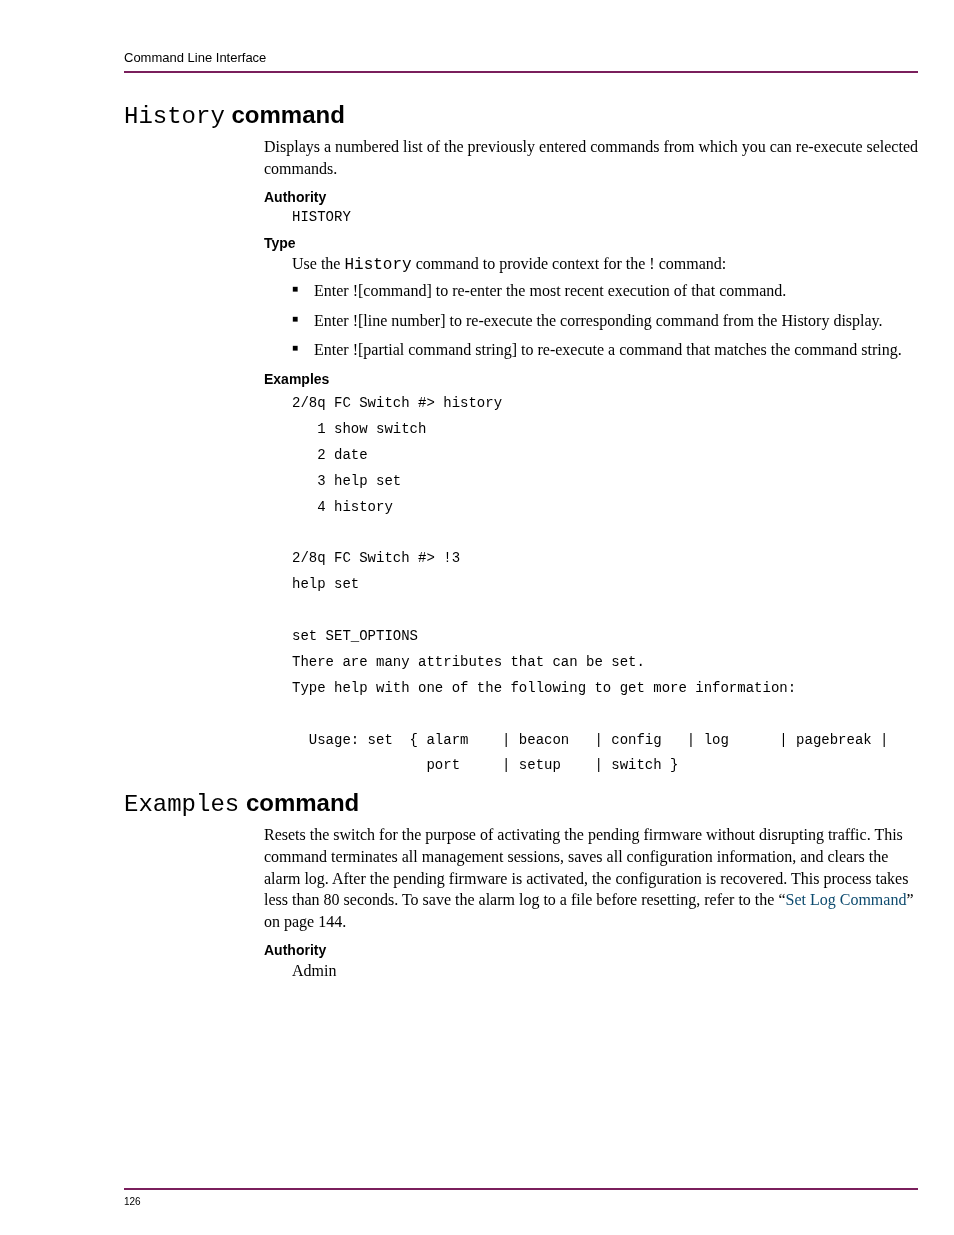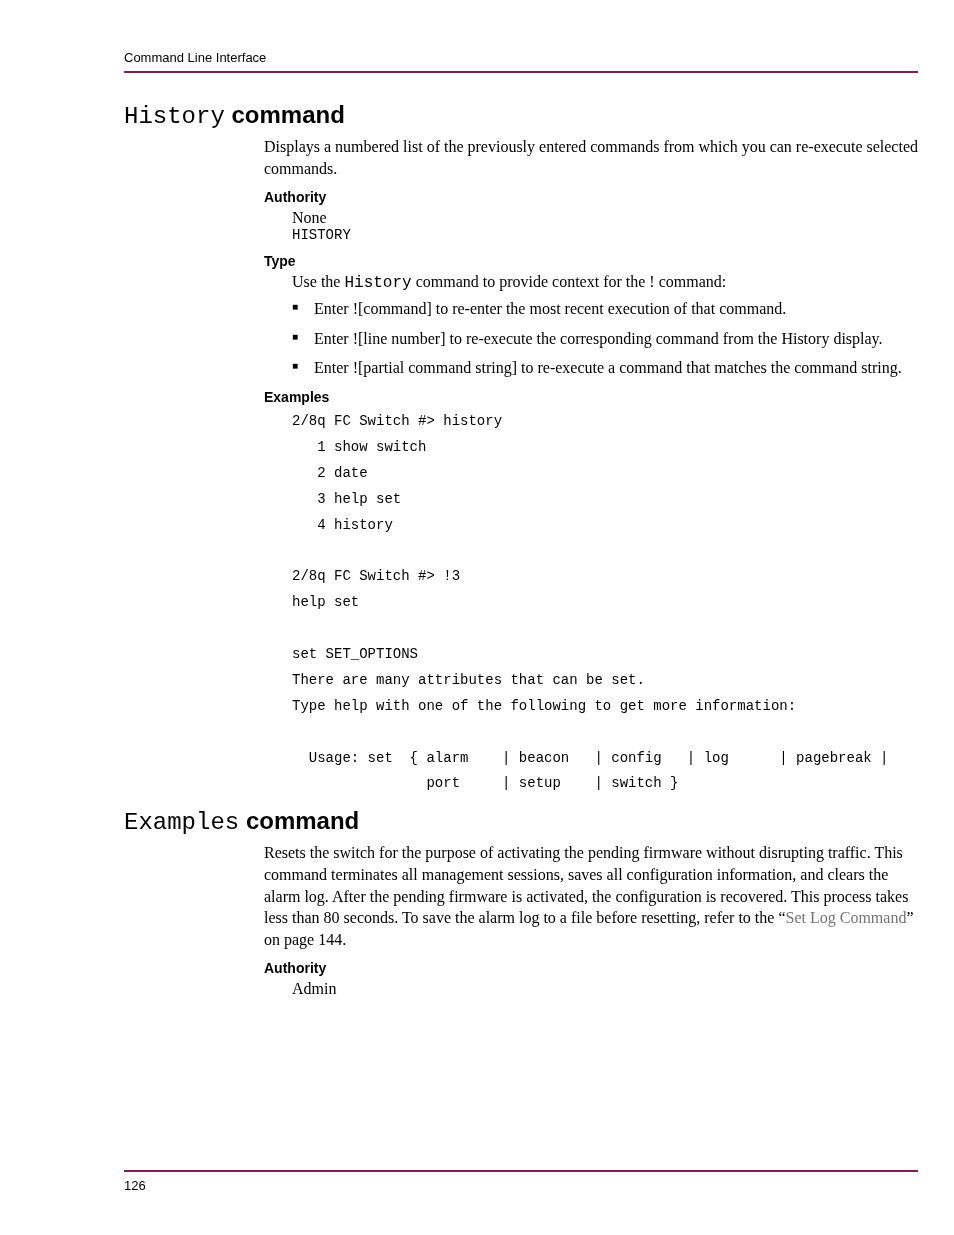--- a/index.html
+++ b/index.html
@@ -84,34 +84,34 @@
     font-size: 10px;
   }
   pre.example {
     font-family: "Courier New", Courier, monospace;
     font-size: 14px;
     line-height: 1.85;
     margin: 4px 0 4px 28px;
     white-space: pre;
   }
   .link {
-    color: #737373;
+    color: #0c4a6e;
   }
   .foot-rule {
     border: none;
     border-top: 2px solid #7a1f5c;
     margin: 0 0 6px 0;
   }
   .footer {
     position: absolute;
     left: 80px;
     right: 80px;
-    bottom: 42px;
+    bottom: 28px;
     font-family: Arial, Helvetica, sans-serif;
-    font-size: 13px;
+    font-size: 10px;
   }
   .footer-row {
     display: flex;
     justify-content: space-between;
   }
 </style>
 </head>
 <body>
 
 <div class="page">
@@ -120,21 +120,20 @@
   <hr class="head-rule">
 
   <h2 class="cmd-title">
     <span class="mono">History</span><span class="bold"> command</span>
   </h2>
 
   <div class="body-indent">
     <p class="para">Displays a numbered list of the previously entered commands from which you can re-execute selected commands.</p>
 
     <div class="sub-head">Authority</div>
-    <div class="sub-body">None</div>
 
     <div class="sub-body mono-small">HISTORY</div>
 
     <div class="sub-head">Type</div>
     <div class="sub-body">
       <span>Use the </span><span class="inline-mono">History</span><span> command to provide context for the ! command:</span>
     </div>
     <ul class="notes-list">
       <li>Enter ![command] to re-enter the most recent execution of that command.</li>
       <li>Enter ![line number] to re-execute the corresponding command from the History display.</li>

